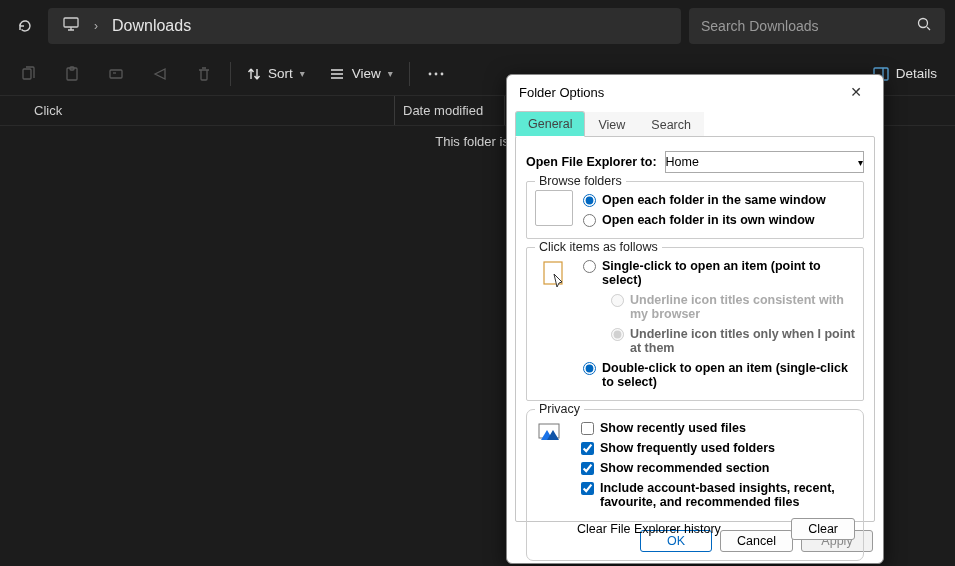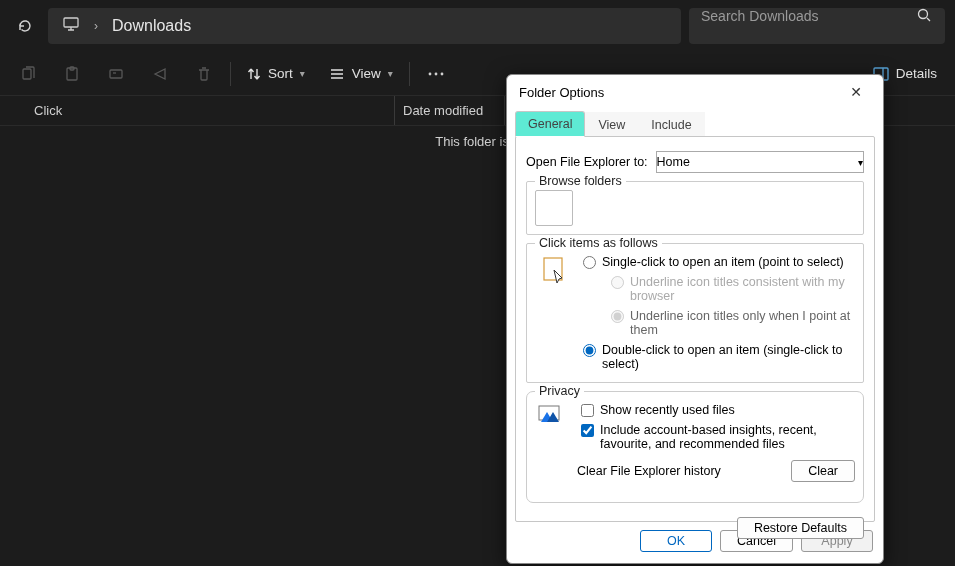--- a/index.html
+++ b/index.html
@@ -4,21 +4,21 @@
 <style>
 * { box-sizing: border-box; margin: 0; padding: 0; font-family: "Segoe UI", Arial, sans-serif; }
 body { width: 955px; height: 566px; background: #1c1c1c; color: #fff; overflow: hidden; position: relative; }
 
 
 .topbar { display: flex; align-items: center; height: 52px; padding: 0 10px; gap: 8px; background: #1c1c1c; }
 .refresh-icon { width: 30px; height: 36px; display: flex; align-items: center; justify-content: center; color: #d0d0d0; cursor: pointer;}
 .addressbox { flex: 1; display: flex; align-items: center; background: #2e2e2e; border-radius: 4px; height: 36px; padding: 0 14px; color: #e6e6e6; gap: 14px; }
 .addressbox .pc-icon { width: 18px; text-align: center; }
 .addressbox .chev { color: #b0b0b0; font-size: 12px; }
-.searchbox { width: 256px; height: 36px; background: #2e2e2e; border-radius: 4px; display: flex; align-items: flex-start; padding: 0 12px; color: #9a9a9a; }
+.searchbox { width: 256px; height: 36px; background: #2e2e2e; border-radius: 4px; display: flex; align-items: center; padding: 0 12px; color: #9a9a9a; }
 .searchbox .stext { flex: 1; font-size: 14px; }
 .searchbox .sicon { width: 16px; }
 
 
 .toolbar { display: flex; align-items: center; height: 44px; background: #1c1c1c; padding: 0 6px; border-bottom: 1px solid #2a2a2a;}
 .tbtn { width: 44px; height: 44px; display: flex; align-items: center; justify-content: center; color: #838383; cursor: pointer; }
 .tbtn.dim { opacity: 0.55; }
 .divider { width: 1px; height: 24px; background: #3a3a3a; margin: 0 4px; }
 .sortbtn, .viewbtn { display: flex; align-items: center; gap: 7px; padding: 0 12px; height: 44px; cursor: pointer; color: #e0e0e0; font-size: 13.5px; }
 .chev-down { font-size: 10px; color: #a0a0a0; }
@@ -52,21 +52,21 @@
 .groupflex { display:flex; gap:6px; align-items:flex-start;}
 .groupcol { display:flex; flex-direction:column;}
 .clear-row { display:flex; align-items:center; justify-content:space-between; margin-top:6px; margin-left:42px;}
 .btn { border:1px solid #999; background:#fdfdfd; padding: 3px 16px; font-size:12.5px; cursor:pointer; border-radius:3px;}
 .btn.disabled { color:#888; background:#f2f2f2;}
 .restore-row { display:flex; justify-content:flex-end; padding: 6px 0 0 0;}
 .bottom-buttons { display:flex; justify-content:flex-end; gap:8px; padding: 8px 10px 10px 10px;}
 .btn.primary { border:1px solid #0067c0; color:#0067c0; background:#fff;}
 input[type=radio], input[type=checkbox] { accent-color:#0067c0; margin-top:1px; cursor:pointer;}
 input[type=checkbox]:checked { accent-color:#0067c0;}
-label { cursor:default; }
+label { cursor:default;font-weight:bold; }
 .privacy-icon { width:32px; height:32px; flex-shrink:0; margin-right:8px;}
 </style>
 </head>
 <body>
 
 <div class="topbar">
   <div class="refresh-icon">
     <svg width="16" height="16" viewBox="0 0 16 16" fill="none" stroke="#d0d0d0" stroke-width="1.5">
         <path d="M3 8a5 5 0 1 1 1.5 3.5"></path>
         <path d="M3 12V8h4"></path>
@@ -161,35 +161,45 @@
 <div class="empty-msg">This folder is e</div>
 
 <div class="dialog">
   <div class="titlebar">
     <span>Folder Options</span>
     <div class="closebtn">✕</div>
   </div>
   <div class="tabs">
     <div class="tab active">General</div>
     <div class="tab">View</div>
-    <div class="tab">Include</div>
+    <div class="tab">Search</div>
   </div>
   <div class="dialog-body">
     <div class="row-explorer">
       <label>Open File Explorer to:</label>
       <div class="sel">
         <span>Home</span>
         <span style="font-size:10px;">▾</span>
       </div>
     </div>
 
     <div class="groupbox">
       <span class="legend">Browse folders</span>
       <div class="groupflex">
         <div class="icon-slot"></div>
+        <div class="groupcol">
+          <div class="radio-row">
+              <input type="radio" name="bf" checked="" style="">
+              <label>Open each folder in the same window</label>
+            </div>
+          <div class="radio-row">
+              <input type="radio" name="bf" style="">
+              <label>Open each folder in its own window</label>
+            </div>
+        </div>
       </div>
     </div>
 
     <div class="groupbox">
       <span class="legend">Click items as follows</span>
       <div class="groupflex">
         <div class="icon-slot pointer">
           <svg width="28" height="30" viewBox="0 0 28 30">
               <rect x="4" y="2" width="18" height="22" fill="#fff" stroke="#d49a3a" stroke-width="1.2"></rect>
               <path d="M14 14l8 8-3 1-2 4-3-13z" fill="#fff" stroke="#333" stroke-width="1"></path>
@@ -226,20 +236,28 @@
               <path d="M12 22l6-10 6 10z" fill="#1054a8"></path>
             </svg>
         </div>
         <div class="groupcol" style="flex:1;">
           <div class="check-row">
               <input type="checkbox" style="">
               <label>Show recently used files</label>
             </div>
           <div class="check-row">
               <input type="checkbox" checked="" style="">
+              <label>Show frequently used folders</label>
+            </div>
+          <div class="check-row">
+              <input type="checkbox" checked="" style="">
+              <label>Show recommended section</label>
+            </div>
+          <div class="check-row">
+              <input type="checkbox" checked="" style="">
               <label style="max-width:240px;">Include account-based insights, recent, favourite, and recommended files</label>
             </div>
         </div>
       </div>
       <div class="clear-row">
         <span>Clear File Explorer history</span>
         <button class="btn">Clear</button>
       </div>
     </div>
 

